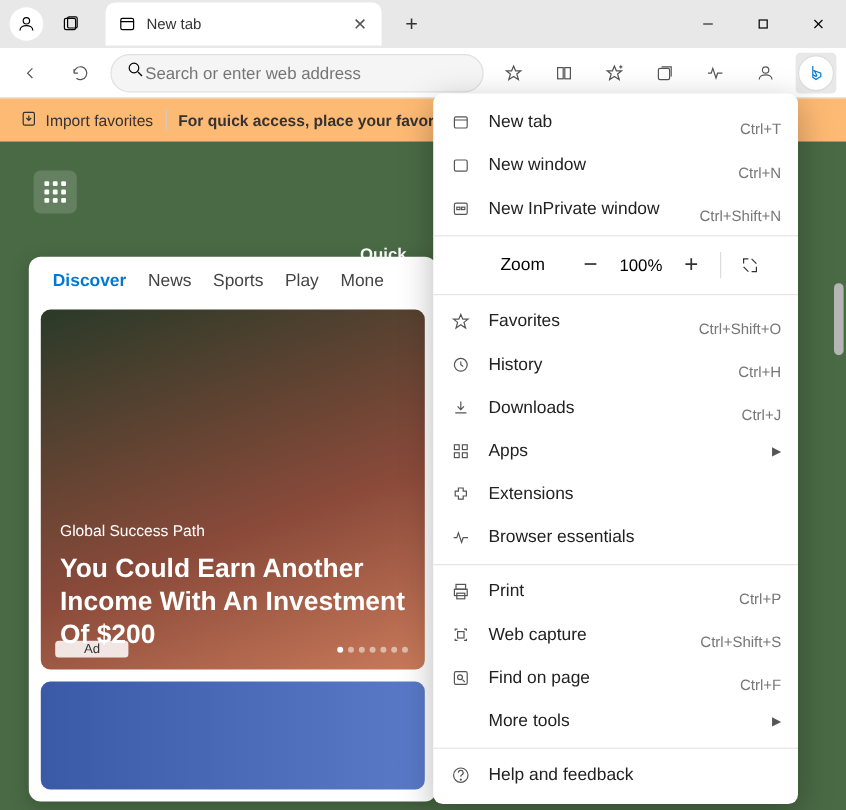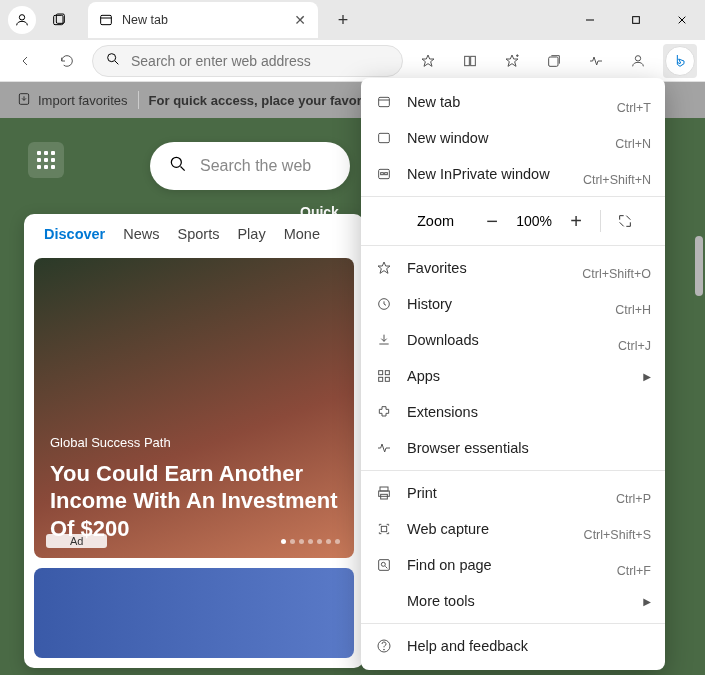--- a/index.html
+++ b/index.html
@@ -10,23 +10,23 @@
 .tabactions-btn{width:34px;height:34px;display:flex;align-items:center;justify-content:center;}
 .tab{display:flex;align-items:center;background:#fff;height:36px;padding:0 10px;border-radius:8px 8px 0 0;margin-left:6px;min-width:230px;gap:8px;}
 .tab-icon{width:16px;height:16px;}
 .tab-title{flex:1;font-size:12.5px;color:#333;}
 .tab-close{width:16px;height:16px;display:flex;align-items:center;justify-content:center;font-size:14px;color:#555;}
 .newtab-btn{width:30px;height:30px;display:flex;align-items:center;justify-content:center;margin-left:4px;font-size:18px;color:#333;}
 .win-controls{margin-left:auto;display:flex;}
 .win-btn{width:46px;height:32px;display:flex;align-items:center;justify-content:center;}
 .toolbar{height:42px;background:#fff;display:flex;align-items:center;padding:0 8px;gap:8px;border-bottom:1px solid #e0e0e0;}
 .tool-btn{width:34px;height:34px;display:flex;align-items:center;justify-content:center;color:#555;border-radius:4px;}
-.addressbar{flex:1;height:32px;background:#f5f5f5;border:1px solid #e0e0e0;border-radius:16px;display:flex;align-items:center;padding:0 12px;gap:10px;}
+.addressbar{flex:1;height:32px;background:#f5f5f5;border:1px solid #e0e0e0;border-radius:16px;display:flex;align-items:center;padding:0 12px;}
 .addressbar input{border:none;background:transparent;outline:none;flex:1;font-size:14px;color:#888;}
-.favbar{height:36px;background:#a3a3a3;display:flex;align-items:center;padding:0 16px;gap:10px;font-size:13px;color:#333;}
+.favbar{height:36px;background:#fdba74;display:flex;align-items:center;padding:0 16px;gap:10px;font-size:13px;color:#333;}
 .fav-item{display:flex;align-items:center;gap:6px;}
 .fav-divider{width:1px;height:18px;background:#ccc;}
 .content{position:relative;height:calc(675px - 40px - 42px - 36px);background:linear-gradient(180deg,#7a9b6e 0%,#5a7a55 100%);}
 .content-bg{position:absolute;inset:0;background:#4a6a45;}
 .content-top{position:relative;padding:24px 28px 12px;}
 .apps-btn{width:36px;height:36px;background:rgba(255,255,255,0.15);border-radius:6px;display:grid;grid-template-columns:repeat(3,4px);grid-template-rows:repeat(3,4px);gap:3px;align-content:center;justify-content:center;}
 .apps-btn span{background:#fff;border-radius:1px;}
 .search-web{position:absolute;left:150px;top:24px;height:48px;background:#fff;border-radius:24px;display:flex;align-items:center;padding:0 18px;gap:12px;min-width:200px;box-shadow:0 2px 8px rgba(0,0,0,0.15);}
 .search-web-text{font-size:16px;color:#888;}
 .quickbar{position:absolute;left:300px;top:86px;color:#fff;font-size:14px;font-weight:600;}
@@ -193,27 +193,20 @@
         <span></span>
         <span></span>
         <span></span>
         <span></span>
         <span></span>
         <span></span>
         <span></span>
         <span></span>
         <span></span>
       </div>
-    <div class="search-web">
-      <span><svg viewBox="0 0 24 24" style="width:20px;height:20px;">
-            <circle cx="10" cy="10" r="6"></circle>
-            <line x1="15" y1="15" x2="20" y2="20"></line>
-          </svg></span>
-      <span class="search-web-text">Search the web</span>
-    </div>
     <div class="quickbar">Quick</div>
   </div>
 
   <div class="feed-panel">
     <div class="feed-tabs">
       <span class="feed-tab-active">Discover</span>
       <span>News</span>
       <span>Sports</span>
       <span>Play</span>
       <span>Mone</span>

